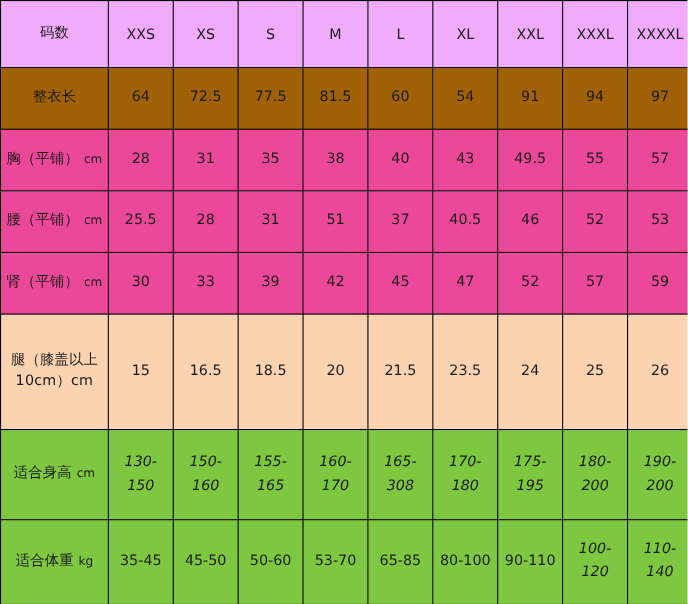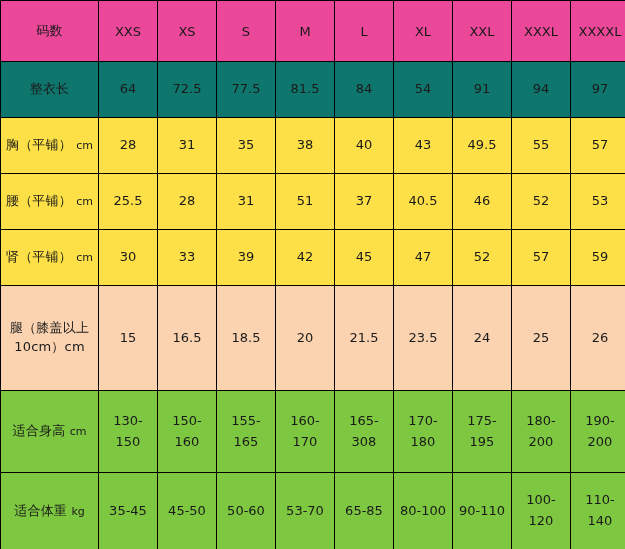--- a/index.html
+++ b/index.html
@@ -44,34 +44,34 @@
     letter-spacing: 0;
   }
   
   td.corner {
     border-top: 0;
     border-left: 0;
     border-bottom: 0;
     background: #ffffff;
   }
   tr.header-row td {
-    background: #ec4899;
+    background: #f0abfc;
     font-size: 13px;
     height: 60px;
   }
   tr.header-row td.corner { text-align: left; padding-left: 9px; }
 
-  tr.r-length td { background: #0f766e; height: 55px; }
-  tr.beige td    { background: #fde047; height: 55px; }
+  tr.r-length td { background: #a16207; height: 55px; }
+  tr.beige td    { background: #ec4899; height: 55px; }
   tr.peach td    { background: #fbd3b0; height: 104px; }
   tr.green td    { background: #7dc741; height: 81px; }
   tr.green.last td { height: 76px; }
 
   td.val { font-size: 13px; line-height: 1.6; }
-  td.val .rng { display: block; }
+  td.val .rng { display: block; font-style: italic; }
   td.val.wrap .rng { display: block; }
 </style>
 </head>
 <body>
 
 <table id="size-table">
   <colgroup>
     <col class="label-col">
     <col class="size-col">
       <col class="size-col">
@@ -95,21 +95,21 @@
         <td>XXL</td>
         <td>XXXL</td>
         <td>XXXXL</td>
       </tr>
       <tr class="r-length">
         <td class="rowlabel"><span>整衣长</span></td>
         <td class="val"><span>64</span></td>
         <td class="val"><span>72.5</span></td>
         <td class="val"><span>77.5</span></td>
         <td class="val"><span>81.5</span></td>
-        <td class="val"><span>84</span></td>
+        <td class="val"><span>60</span></td>
         <td class="val"><span>54</span></td>
         <td class="val"><span>91</span></td>
         <td class="val"><span>94</span></td>
         <td class="val"><span>97</span></td>
       </tr>
       <tr class="beige">
         <td class="rowlabel"><span>胸（平铺）</span> <span class="unit">cm</span></td>
         <td class="val"><span>28</span></td>
         <td class="val"><span>31</span></td>
         <td class="val"><span>35</span></td>

